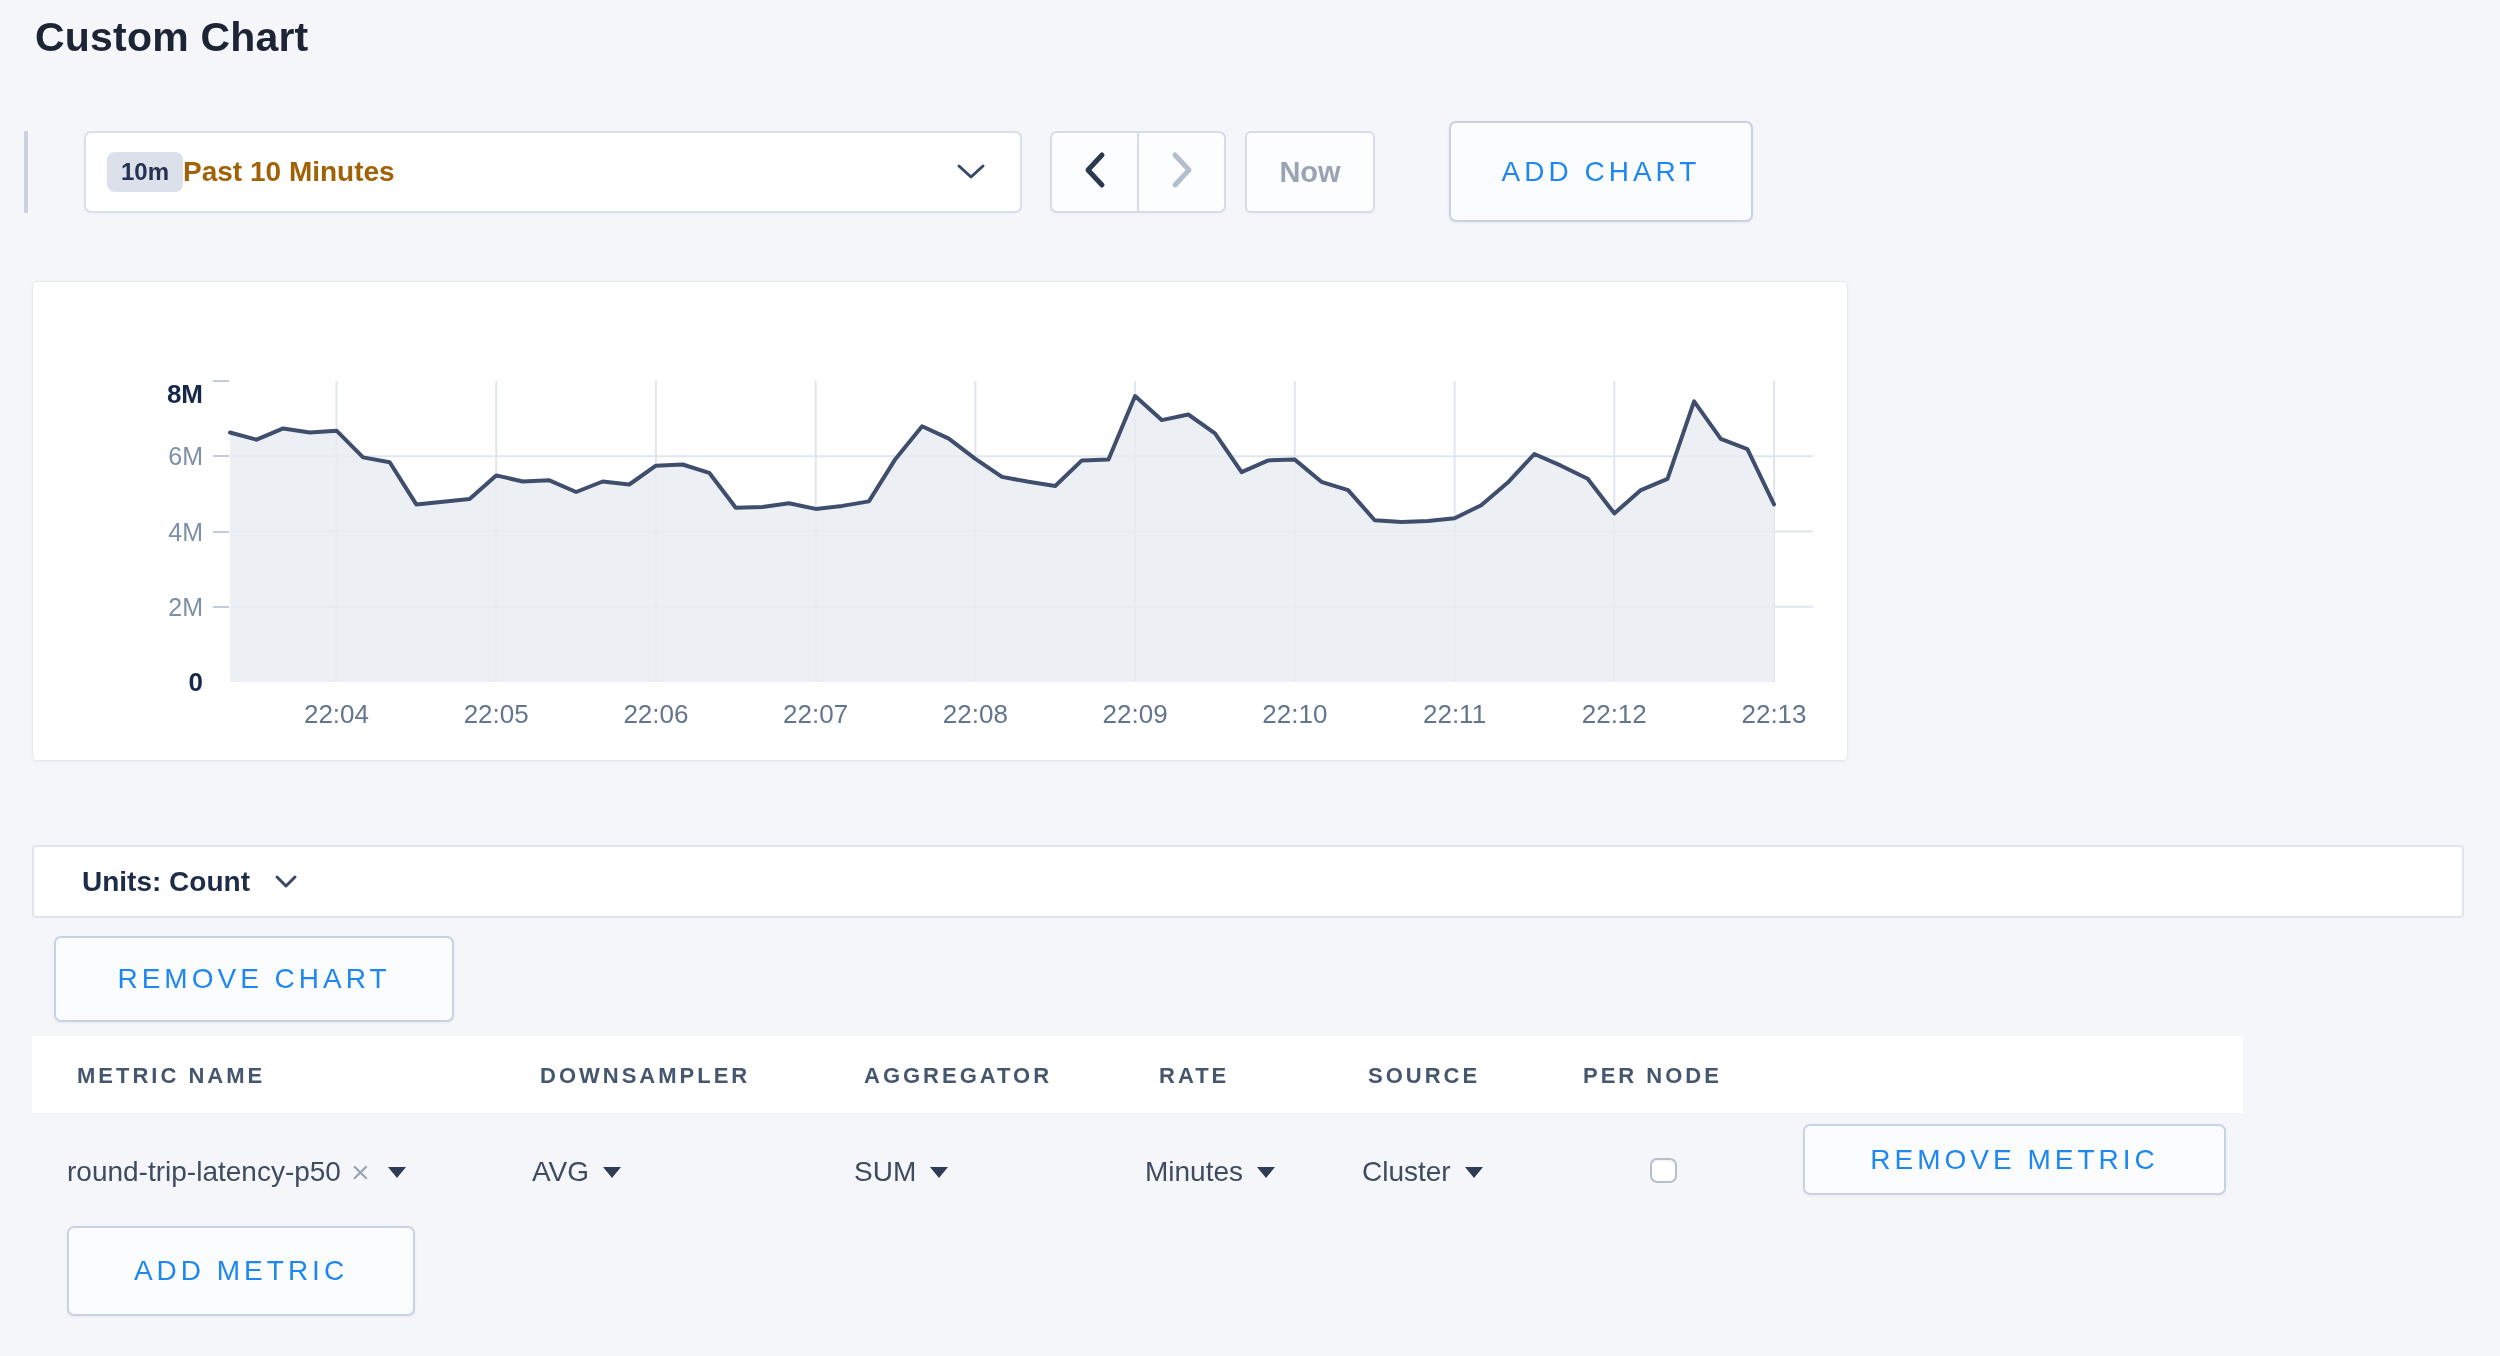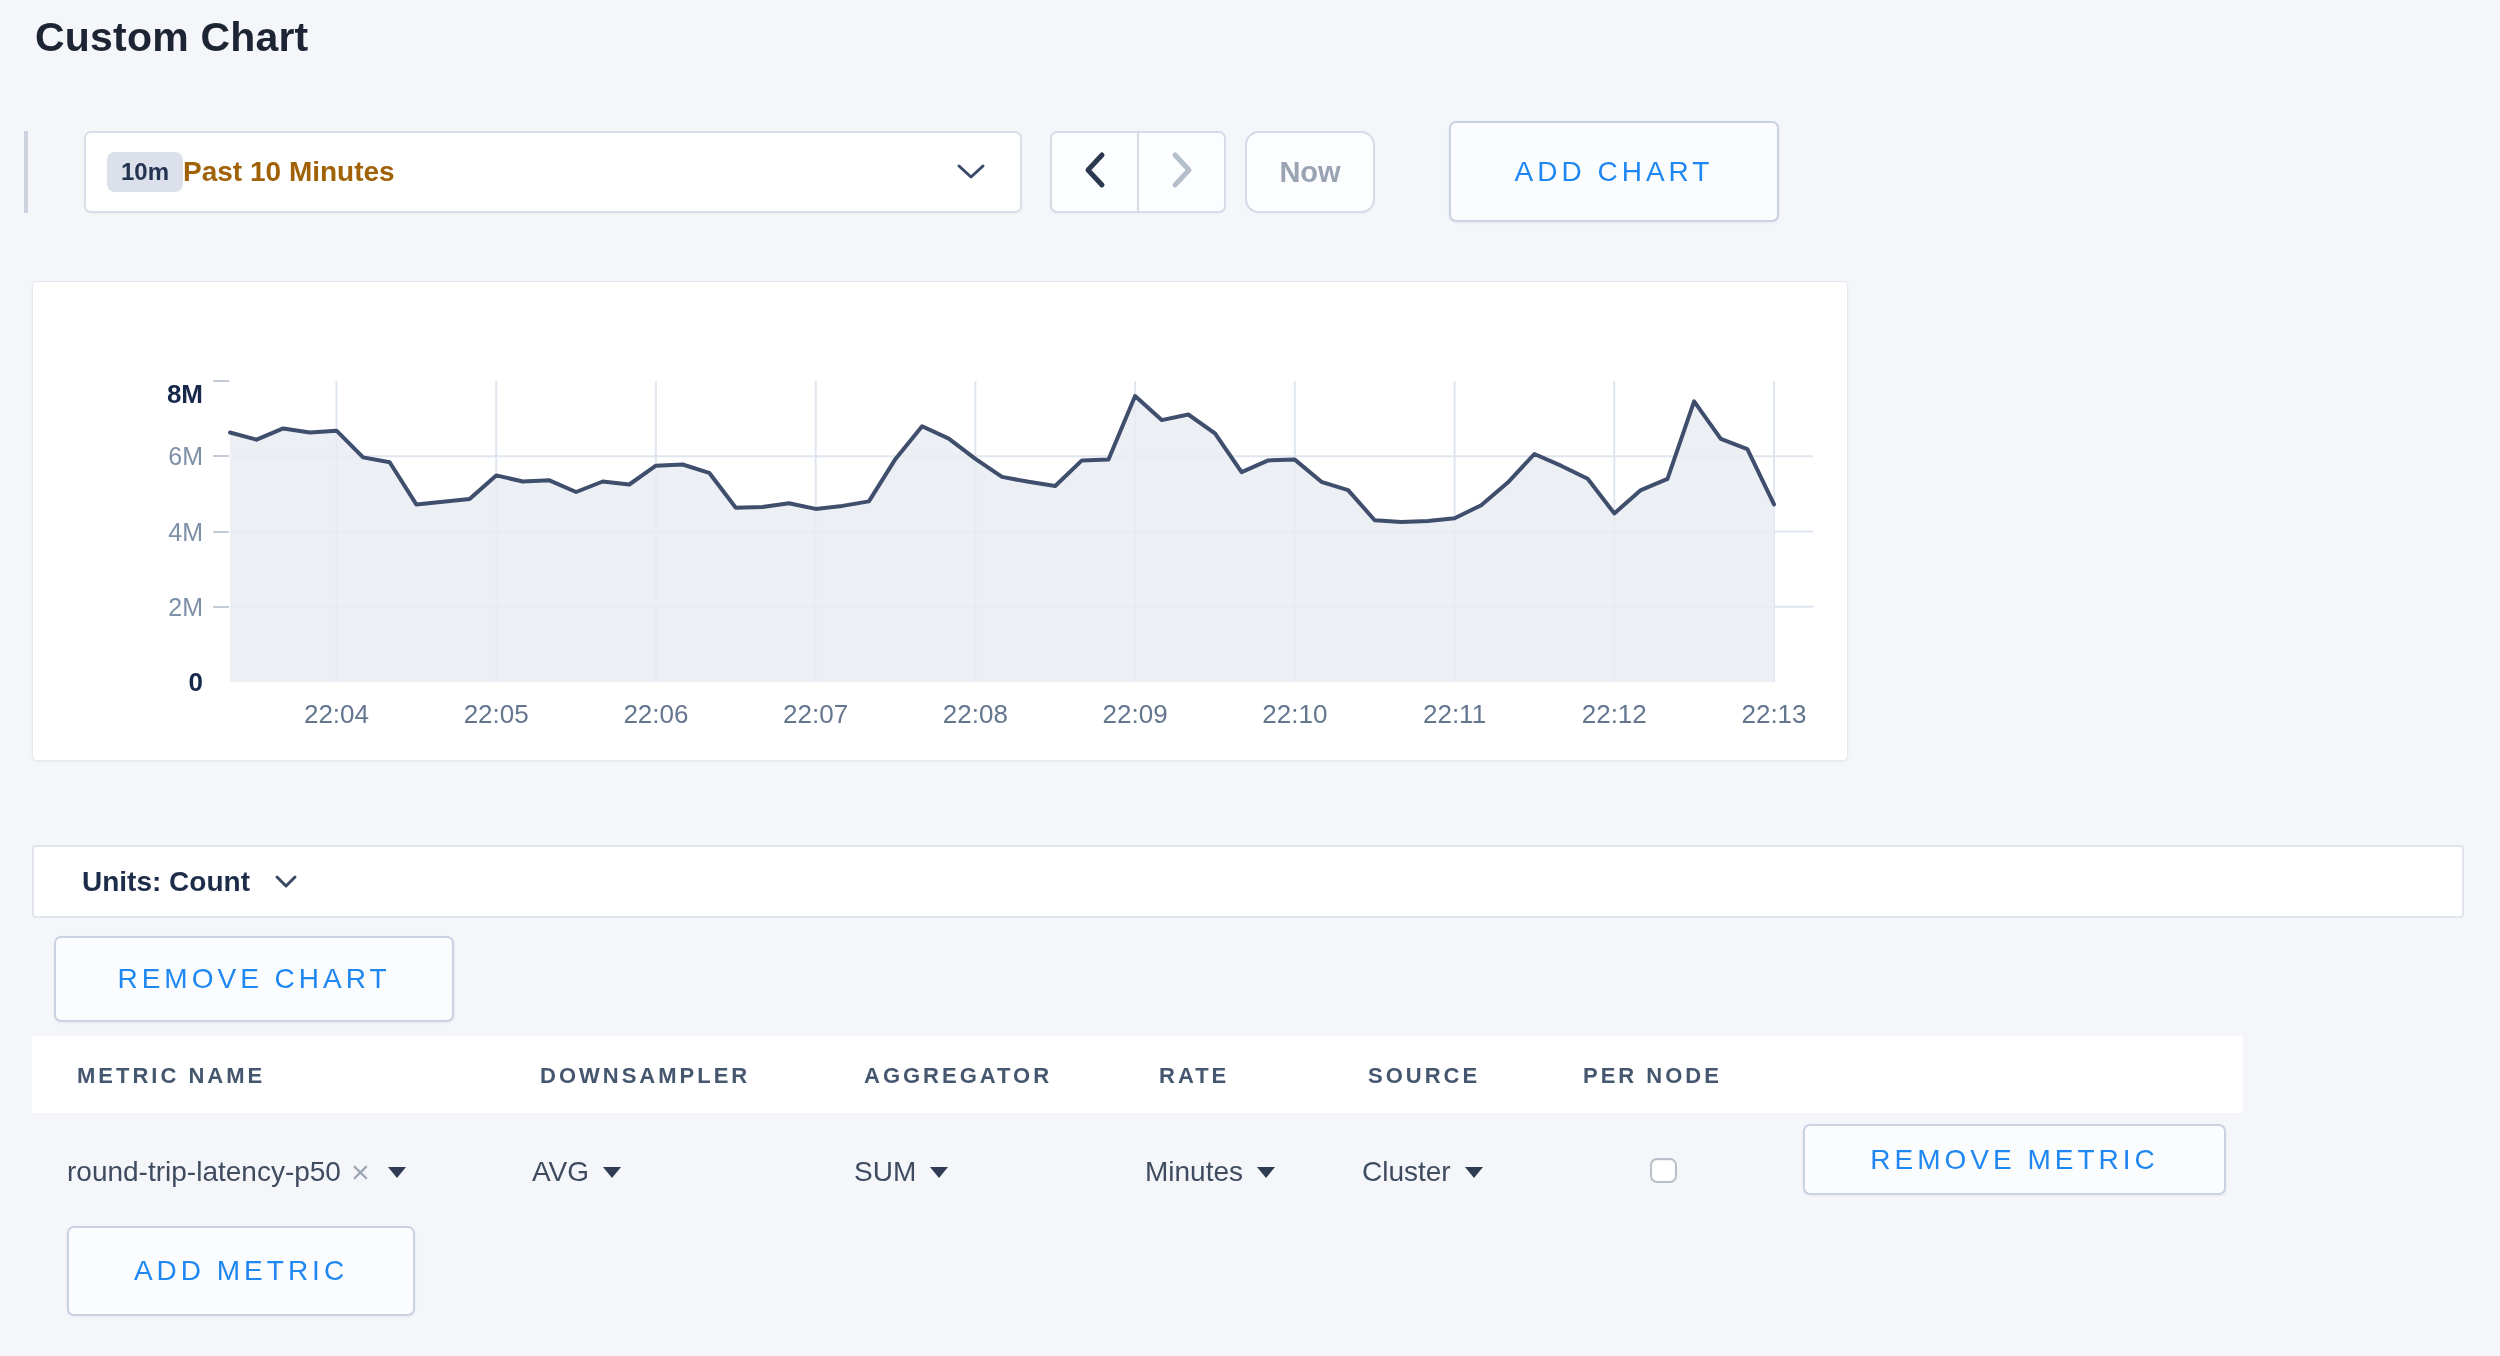--- a/index.html
+++ b/index.html
@@ -41,34 +41,34 @@
     left: 1050px; top: 131px; width: 176px; height: 82px;
     background: #fcfdfe; border: 2px solid #d5dbe7; border-radius: 7px;
     display: flex; overflow: hidden;
     box-shadow: 0 1px 2px rgba(20,40,80,.04);
   }
   .nav-half { flex: 1; display: flex; align-items: center; justify-content: center; cursor: pointer; }
   .nav-half + .nav-half { border-left: 2px solid #d5dbe7; }
 
   .now-btn {
     left: 1245px; top: 131px; width: 130px; height: 82px;
-    background: #fcfdfe; border: 2px solid #d5dbe7; border-radius: 14px;
+    background: #fcfdfe; border: 2px solid #d5dbe7; border-radius: 6px;
     display: flex; align-items: center; justify-content: center;
     font-size: 29px; font-weight: 700; color: #99a3b4; cursor: pointer;
     box-shadow: 0 1px 2px rgba(20,40,80,.04);
   }
 
   .btn-blue {
     background: #fbfcfe; border: 2px solid #c9d2e2; border-radius: 7px;
     color: #1e87f2; font-size: 28px; font-weight: 500; letter-spacing: 4px;
     display: flex; align-items: center; justify-content: center;
     cursor: pointer; box-shadow: 0 1px 3px rgba(20,40,80,.06);
     font-family: "Liberation Sans", sans-serif;
   }
-  .add-chart-btn   { left: 1449px; top: 121px; width: 330px; height: 101px; }
+  .add-chart-btn   { left: 1449px; top: 121px; width: 304px; height: 101px; }
   .remove-chart-btn{ left: 54px;  top: 936px; width: 400px; height: 86px; }
   .remove-metric-btn{ left: 1803px; top: 1124px; width: 423px; height: 71px; }
   .add-metric-btn  { left: 51px;  top: 1226px; width: 348px; height: 90px; margin-left: 16px; }
 
   
   .chart-card {
     left: 32px; top: 281px; width: 1816px; height: 480px;
     background: #fff; border: 1px solid #e4e8f0; border-radius: 5px;
     box-shadow: 0 1px 3px rgba(30,50,90,.05);
   }

